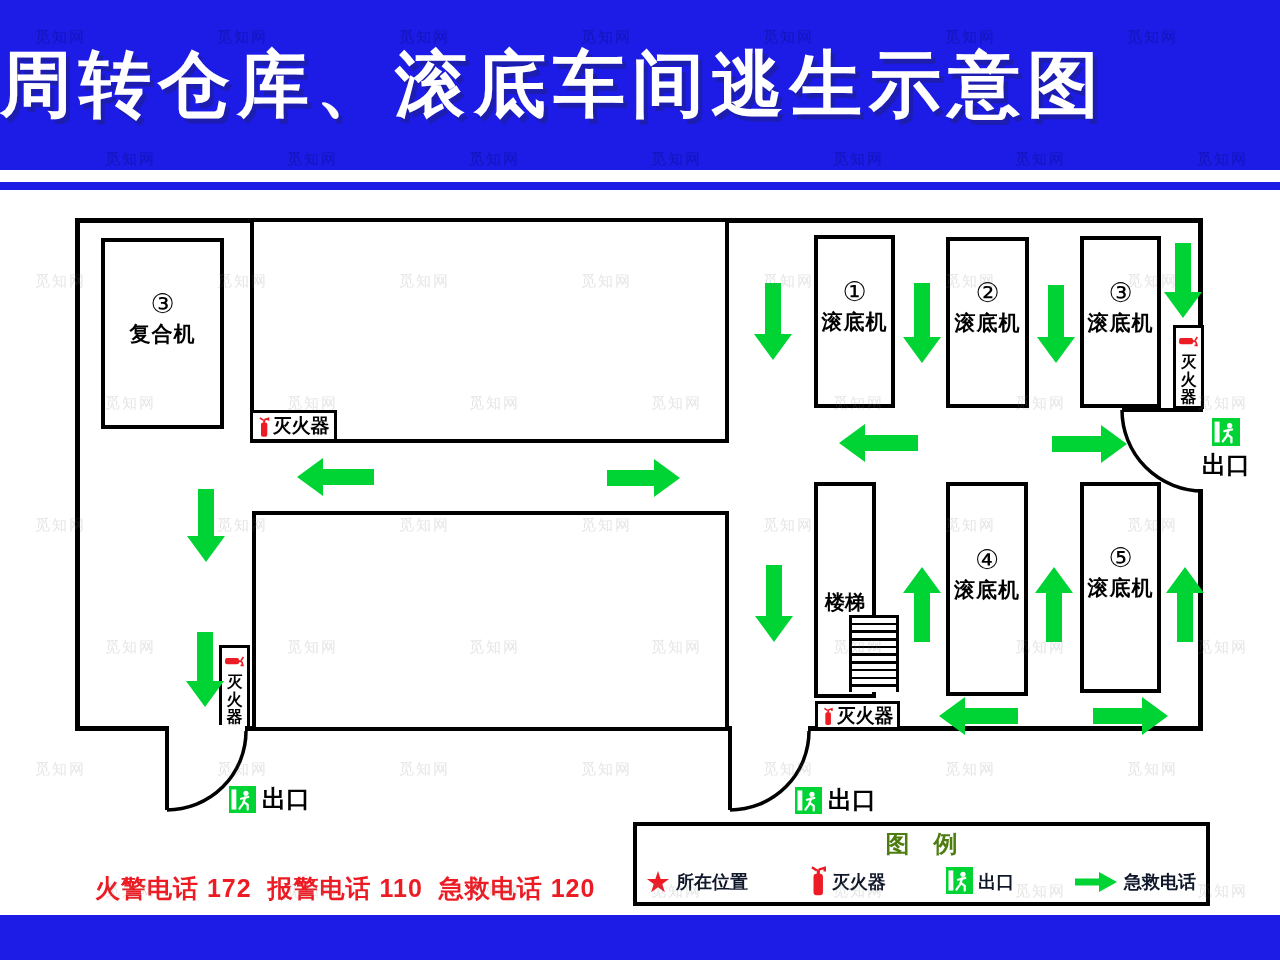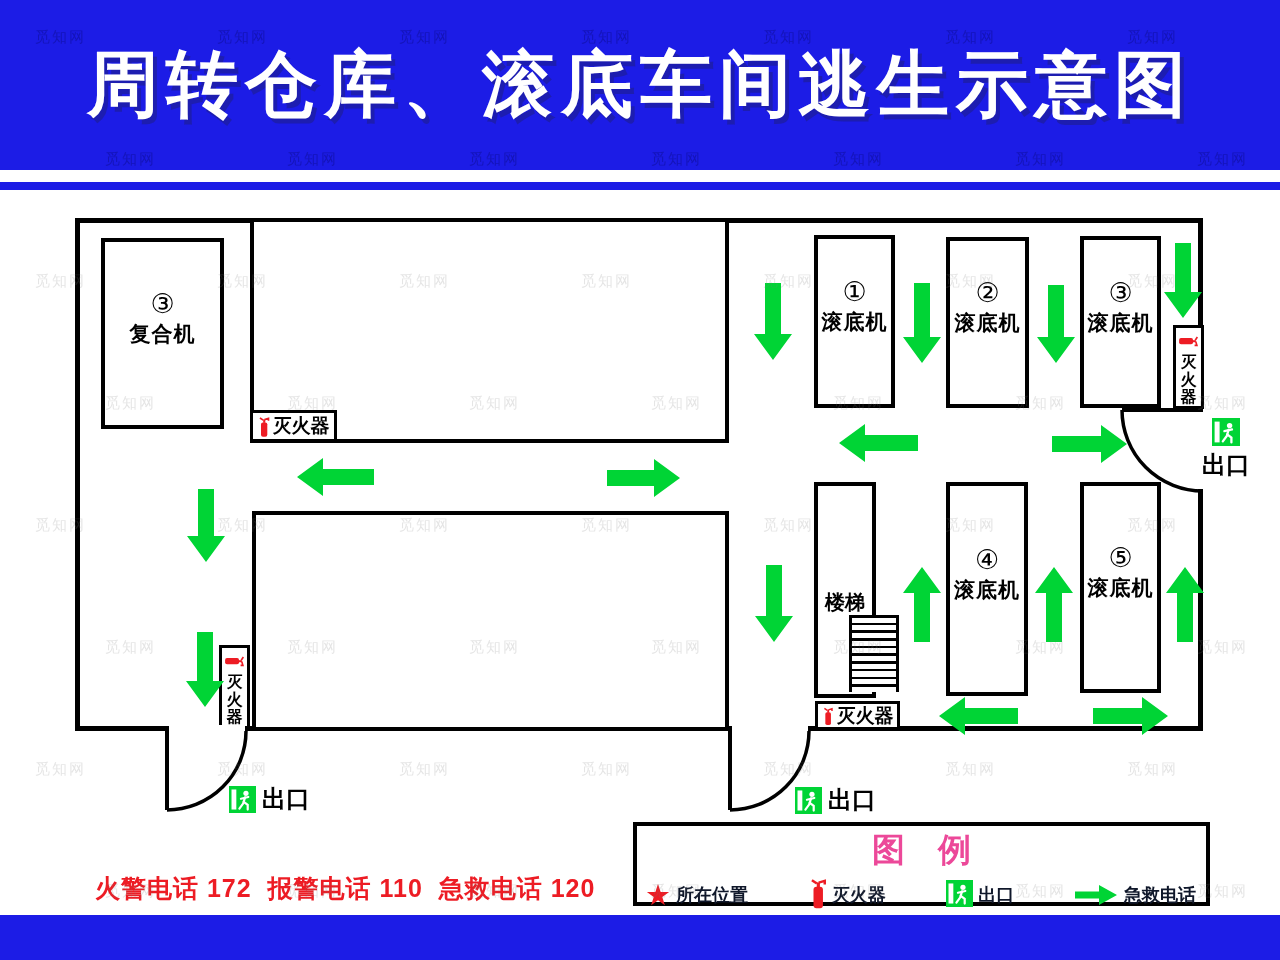--- a/index.html
+++ b/index.html
@@ -1,20 +1,20 @@
 <!DOCTYPE html>
 <html><head>
 <meta charset="utf-8">
 <style>
   html,body{margin:0;padding:0;background:#fff;}
   .page{position:relative;width:1280px;height:960px;background:#fff;overflow:hidden;
         font-family:"Liberation Sans","DejaVu Sans",sans-serif;}
   .abs{position:absolute;box-sizing:border-box;}
   
-  .band-top{left:0;top:0;width:1280px;height:170px;background:#1c1ce6;display:flex;align-items:center;justify-content:center;}
+  .band-top{left:0;top:0;width:1280px;height:170px;background:#1c1ce6;display:flex;align-items:center;justify-content:flex-start;}
   .band-stripe{left:0;top:182px;width:1280px;height:8px;background:#1c1ce6;}
   .band-bottom{left:0;top:915px;width:1280px;height:45px;background:#1c1ce6;}
   .main-title{color:#fff;font-size:72px;font-weight:bold;letter-spacing:7px;white-space:nowrap;
               text-shadow:4px 5px 0 rgba(30,30,110,0.45);}
   
   .outer-wall{left:75px;top:218px;width:1128px;height:513px;border:5px solid #000;background:#fff;}
   .room{border:4px solid #000;background:#fff;}
   .room-top{left:250px;top:218px;width:479px;height:225px;}
   .room-bottom{left:252px;top:511px;width:477px;height:220px;}
   .machine{border:4px solid #000;background:#fff;display:flex;flex-direction:column;align-items:center;
@@ -32,21 +32,21 @@
   .ext-label-h{font-size:19px;font-weight:600;color:#000;white-space:nowrap;}
   .ext-label-v{display:block;width:18px;font-size:16px;font-weight:600;color:#000;text-align:center;
                line-height:1.1;word-break:break-all;}
   .ext-rot{transform:rotate(90deg);transform-origin:50% 50%;}
   
   .exit-row{display:flex;flex-direction:row;align-items:center;gap:6px;}
   .exit-col{display:flex;flex-direction:column;align-items:center;gap:3px;}
   .exit-label{font-size:24px;font-weight:bold;color:#000;white-space:nowrap;}
   
   .legend{left:633px;top:822px;width:577px;height:84px;border:4px solid #000;background:#fff;}
-  .legend-title{text-align:center;font-size:33px;font-weight:bold;color:#ec4899;margin-top:2px;white-space:pre;}
+  .legend-title{text-align:center;font-size:24px;font-weight:bold;color:#4d7c0f;margin-top:2px;white-space:pre;}
   .legend-row{display:flex;align-items:center;justify-content:space-between;padding:2px 10px 0 8px;}
   .legend-item{display:flex;align-items:center;gap:5px;}
   .legend-label{font-size:18px;font-weight:600;color:#0f172a;white-space:nowrap;}
   .legend-star{color:#ed1c24;font-size:29px;line-height:1;}
   
   .phones{left:95px;top:872px;font-size:25px;font-weight:bold;color:#ed1c24;white-space:pre;letter-spacing:1px;}
   
   .overlay{left:0;top:0;width:1280px;height:960px;pointer-events:none;}
   
   .wm{position:absolute;font-size:15px;letter-spacing:2px;pointer-events:none;white-space:nowrap;}

